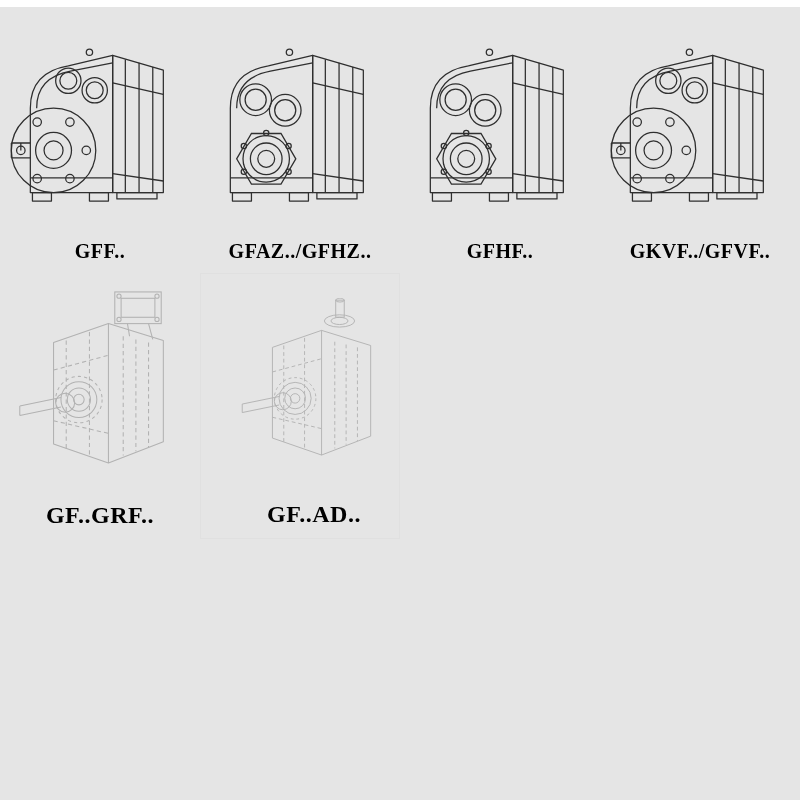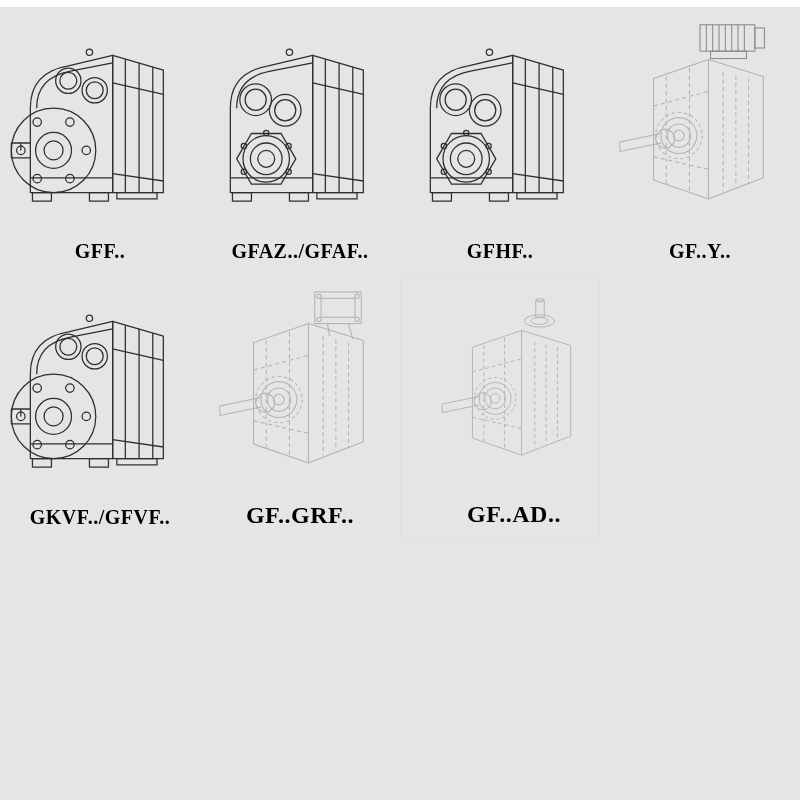--- a/index.html
+++ b/index.html
@@ -237,44 +237,36 @@
     </div>
     <div class="label">GFF..</div>
   </div>
 
   <div class="cell">
     <div class="drawing">
       <svg class="gfx" width="190" height="202" viewBox="0 0 180 190" xmlns="http://www.w3.org/2000/svg">
         <use href="#sym-bore-front"></use>
       </svg>
     </div>
-    <div class="label">GFAZ../GFAF..</div>
+    <div class="label">GFAZ../GFHZ..</div>
   </div>
 
   <div class="cell">
     <div class="drawing">
       <svg class="gfx" width="190" height="202" viewBox="0 0 180 190" xmlns="http://www.w3.org/2000/svg">
         <use href="#sym-bore-front"></use>
       </svg>
     </div>
     <div class="label">GFHF..</div>
   </div>
 
 
 
 
 
-  <div class="cell faint">
-    <div class="drawing">
-      <svg class="gfx" width="190" height="202" viewBox="0 0 180 190" xmlns="http://www.w3.org/2000/svg">
-        <use href="#sym-y"></use>
-      </svg>
-    </div>
-    <div class="label">GF..Y..</div>
-  </div>
 
   <div class="cell">
     <div class="drawing">
       <svg class="gfx" width="190" height="202" viewBox="0 0 180 190" xmlns="http://www.w3.org/2000/svg">
         <use href="#sym-flange-side"></use>
       </svg>
     </div>
     <div class="label">GKVF../GFVF..</div>
   </div>
 

